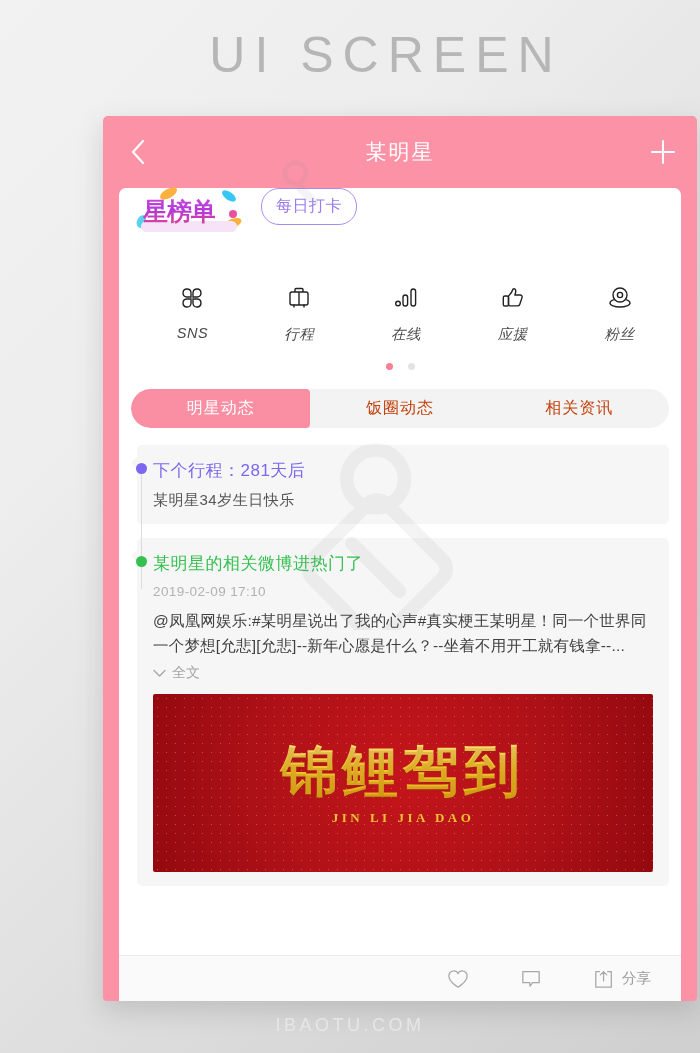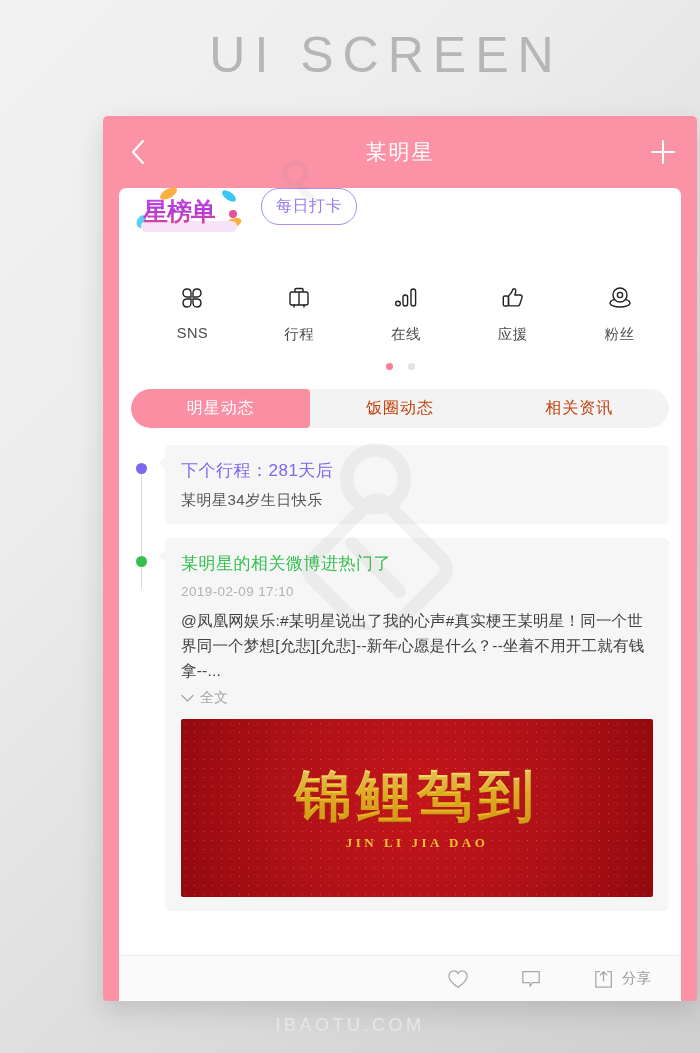--- a/index.html
+++ b/index.html
@@ -163,20 +163,21 @@
     background: transparent;
     letter-spacing: 0.5px;
     white-space: nowrap;
     cursor: pointer;
   }
 
   
   .icon-grid {
     display: flex;
     padding: 18px 8px 6px 20px;
+    font-style: italic;
   }
   .icon-cell {
     flex: 1 1 0;
     display: flex;
     flex-direction: column;
     align-items: center;
     cursor: pointer;
   }
   .icon-cell .glyph {
     width: 36px; height: 36px;
@@ -241,21 +242,21 @@
   }
   .feed-scroll {
     flex: 1 1 auto;
     overflow: hidden;
     padding: 5px 0 0 0;
     position: relative;
   }
 
   .timeline-item {
     position: relative;
-    padding-left: 46px;
+    padding-left: 18px;
     padding-right: 12px;
     margin-bottom: 14px;
   }
   .tl-dot {
     position: absolute;
     left: 17px;
     top: 18px;
     width: 11px; height: 11px;
     border-radius: 50%;
     z-index: 2;

